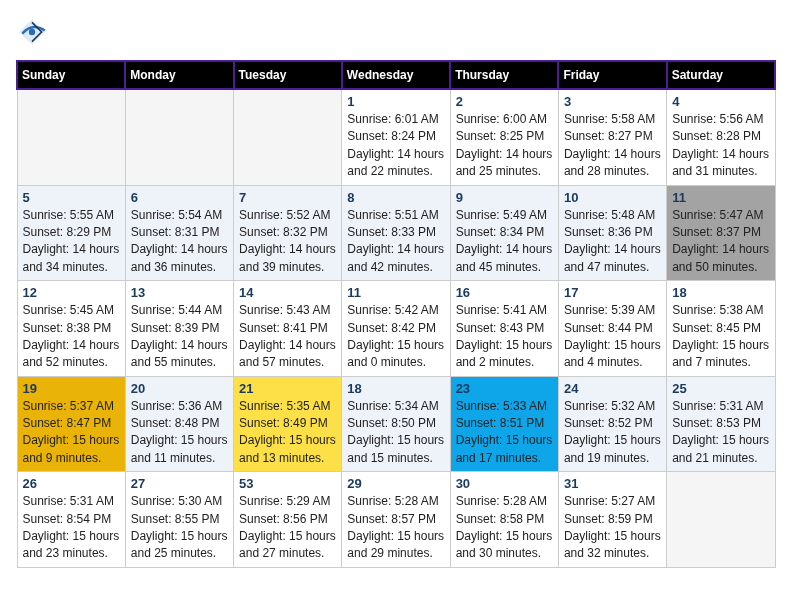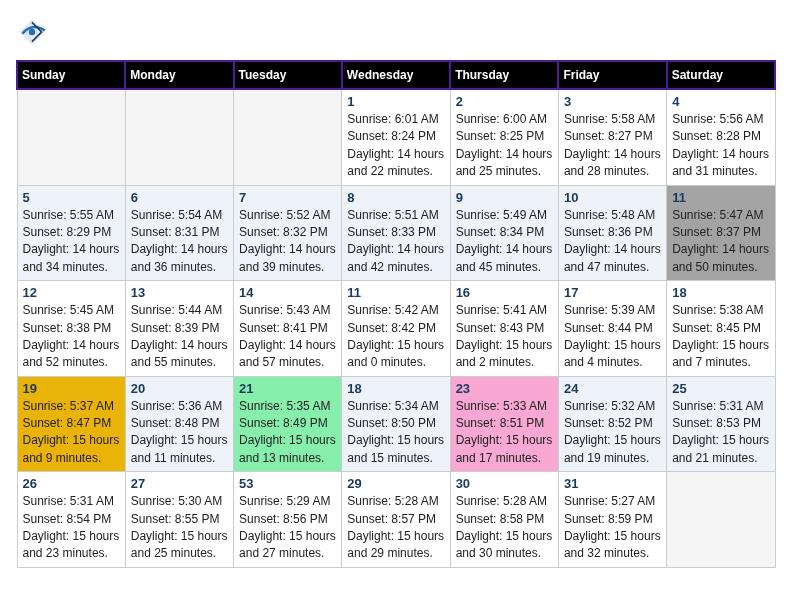--- a/index.html
+++ b/index.html
@@ -267,35 +267,35 @@
 Daylight: 15 hours
 and 9 minutes.</div>
         </td>
         <td style="background: rgb(238, 242, 249);">
           <span class="day-num">20</span>
           <div class="day-info">Sunrise: 5:36 AM
 Sunset: 8:48 PM
 Daylight: 15 hours
 and 11 minutes.</div>
         </td>
-        <td style="background: #86efac;">
+        <td style="background: #fde047;">
           <span class="day-num">21</span>
           <div class="day-info">Sunrise: 5:35 AM
 Sunset: 8:49 PM
 Daylight: 15 hours
 and 13 minutes.</div>
         </td>
         <td style="background: rgb(238, 242, 249);">
           <span class="day-num">18</span>
           <div class="day-info">Sunrise: 5:34 AM
 Sunset: 8:50 PM
 Daylight: 15 hours
 and 15 minutes.</div>
         </td>
-        <td style="background: #f9a8d4; margin-top: 32px;">
+        <td style="background: #0ea5e9; margin-top: 32px;">
           <span class="day-num">23</span>
           <div class="day-info">Sunrise: 5:33 AM
 Sunset: 8:51 PM
 Daylight: 15 hours
 and 17 minutes.</div>
         </td>
         <td style="background: rgb(238, 242, 249);">
           <span class="day-num">24</span>
           <div class="day-info">Sunrise: 5:32 AM
 Sunset: 8:52 PM

